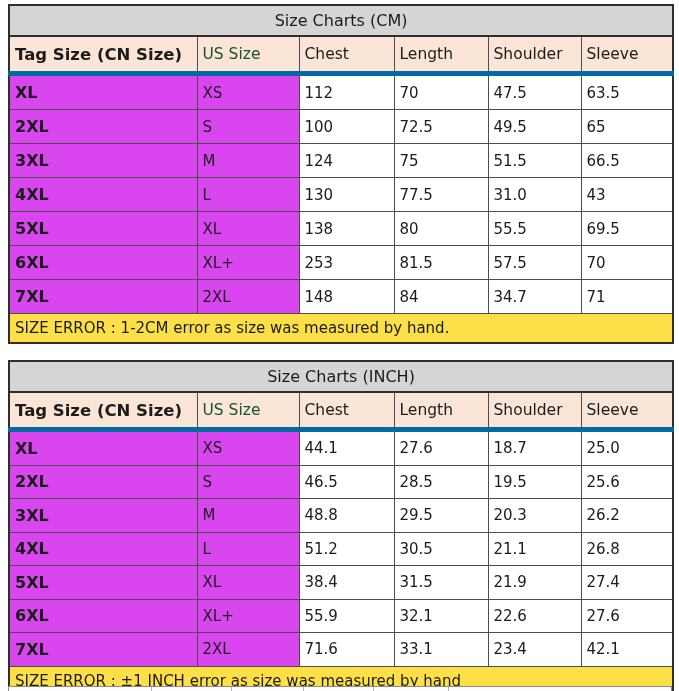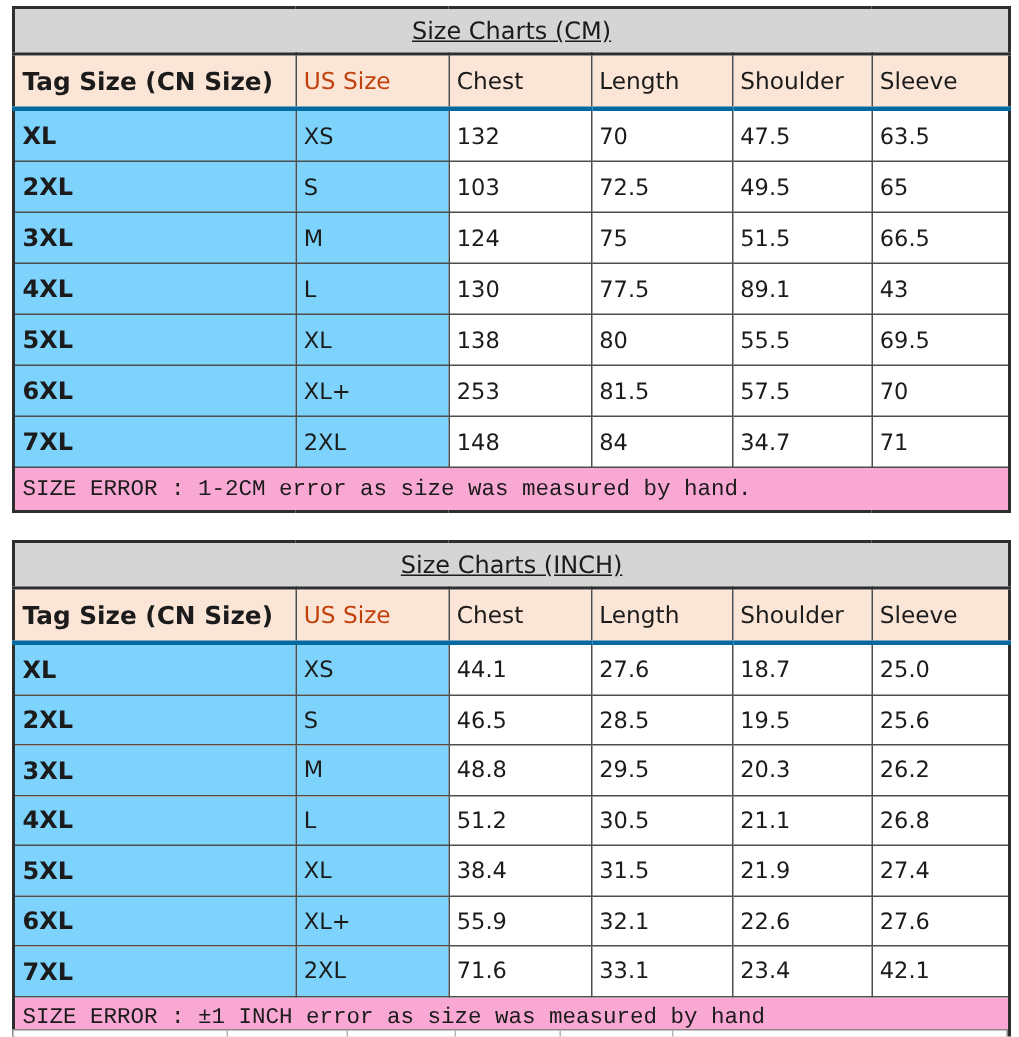--- a/index.html
+++ b/index.html
@@ -15,33 +15,33 @@
   }
   .size-table td{
     border:1px solid #4d4d4d;
     padding:0 2px 0 5px;
     vertical-align:middle;
     font-size:15px;
     white-space:nowrap;overflow:hidden;
   }
   .title-row td{
     background:#d5d5d5;text-align:center;font-size:16px;
-    height:29px;padding:0;border-bottom:2px solid #2e2e2e;text-decoration:underline;
+    height:29px;padding:0;border-bottom:2px solid #2e2e2e;
   }
   .head-row td{
     background:#fbe5d6;height:34px;font-size:15.5px;
-    border-bottom:3px solid #0369a1;
+    border-bottom:5px solid #0369a1;
   }
   .head-row td.col-0{font-weight:bold;font-size:16.5px;}
-  .head-row td.col-1{color:#c2410c;}
+  .head-row td.col-1{color:#14532d;}
   .data-row td{height:33px;}
   #table-inch .data-row td{height:32.5px;}
-  .data-row td.col-0,.data-row td.col-1{background:#7dd3fc;}
+  .data-row td.col-0,.data-row td.col-1{background:#d946ef;}
   .data-row td.col-0{font-weight:bold;font-size:16px;}
-  .foot-row td{height:28px;font-size:15px;background:#f9a8d4;font-family:Liberation Mono, monospace;}
+  .foot-row td{height:28px;font-size:15px;background:#fde047;}
   #table-cm{top:4px;}
   #table-inch{top:360px;}
   .bottom-partial{
     position:absolute;left:8px;top:686px;width:662px;height:5px;
     border-top:1px solid #8a8a8a;border-left:1px solid #8a8a8a;border-right:1px solid #8a8a8a;
     background:#fdfdfd;
   }
   .bottom-partial i{position:absolute;top:0;bottom:0;width:1px;background:#b3b3b3;}
 </style>
 </head>
@@ -66,47 +66,47 @@
         <td class="col-0">Tag Size (CN Size)</td>
         <td class="col-1">US Size</td>
         <td class="col-2">Chest</td>
         <td class="col-3">Length</td>
         <td class="col-4">Shoulder</td>
         <td class="col-5">Sleeve</td>
       </tr>
       <tr class="data-row">
         <td class="col-0">XL</td>
         <td class="col-1">XS</td>
-        <td class="col-2">132</td>
+        <td class="col-2">112</td>
         <td class="col-3">70</td>
         <td class="col-4">47.5</td>
         <td class="col-5">63.5</td>
       </tr>
       <tr class="data-row">
         <td class="col-0">2XL</td>
         <td class="col-1">S</td>
-        <td class="col-2">103</td>
+        <td class="col-2">100</td>
         <td class="col-3">72.5</td>
         <td class="col-4">49.5</td>
         <td class="col-5">65</td>
       </tr>
       <tr class="data-row">
         <td class="col-0">3XL</td>
         <td class="col-1">M</td>
         <td class="col-2">124</td>
         <td class="col-3">75</td>
         <td class="col-4">51.5</td>
         <td class="col-5">66.5</td>
       </tr>
       <tr class="data-row">
         <td class="col-0">4XL</td>
         <td class="col-1">L</td>
         <td class="col-2">130</td>
         <td class="col-3">77.5</td>
-        <td class="col-4">89.1</td>
+        <td class="col-4">31.0</td>
         <td class="col-5">43</td>
       </tr>
       <tr class="data-row">
         <td class="col-0">5XL</td>
         <td class="col-1">XL</td>
         <td class="col-2">138</td>
         <td class="col-3">80</td>
         <td class="col-4">55.5</td>
         <td class="col-5">69.5</td>
       </tr>

